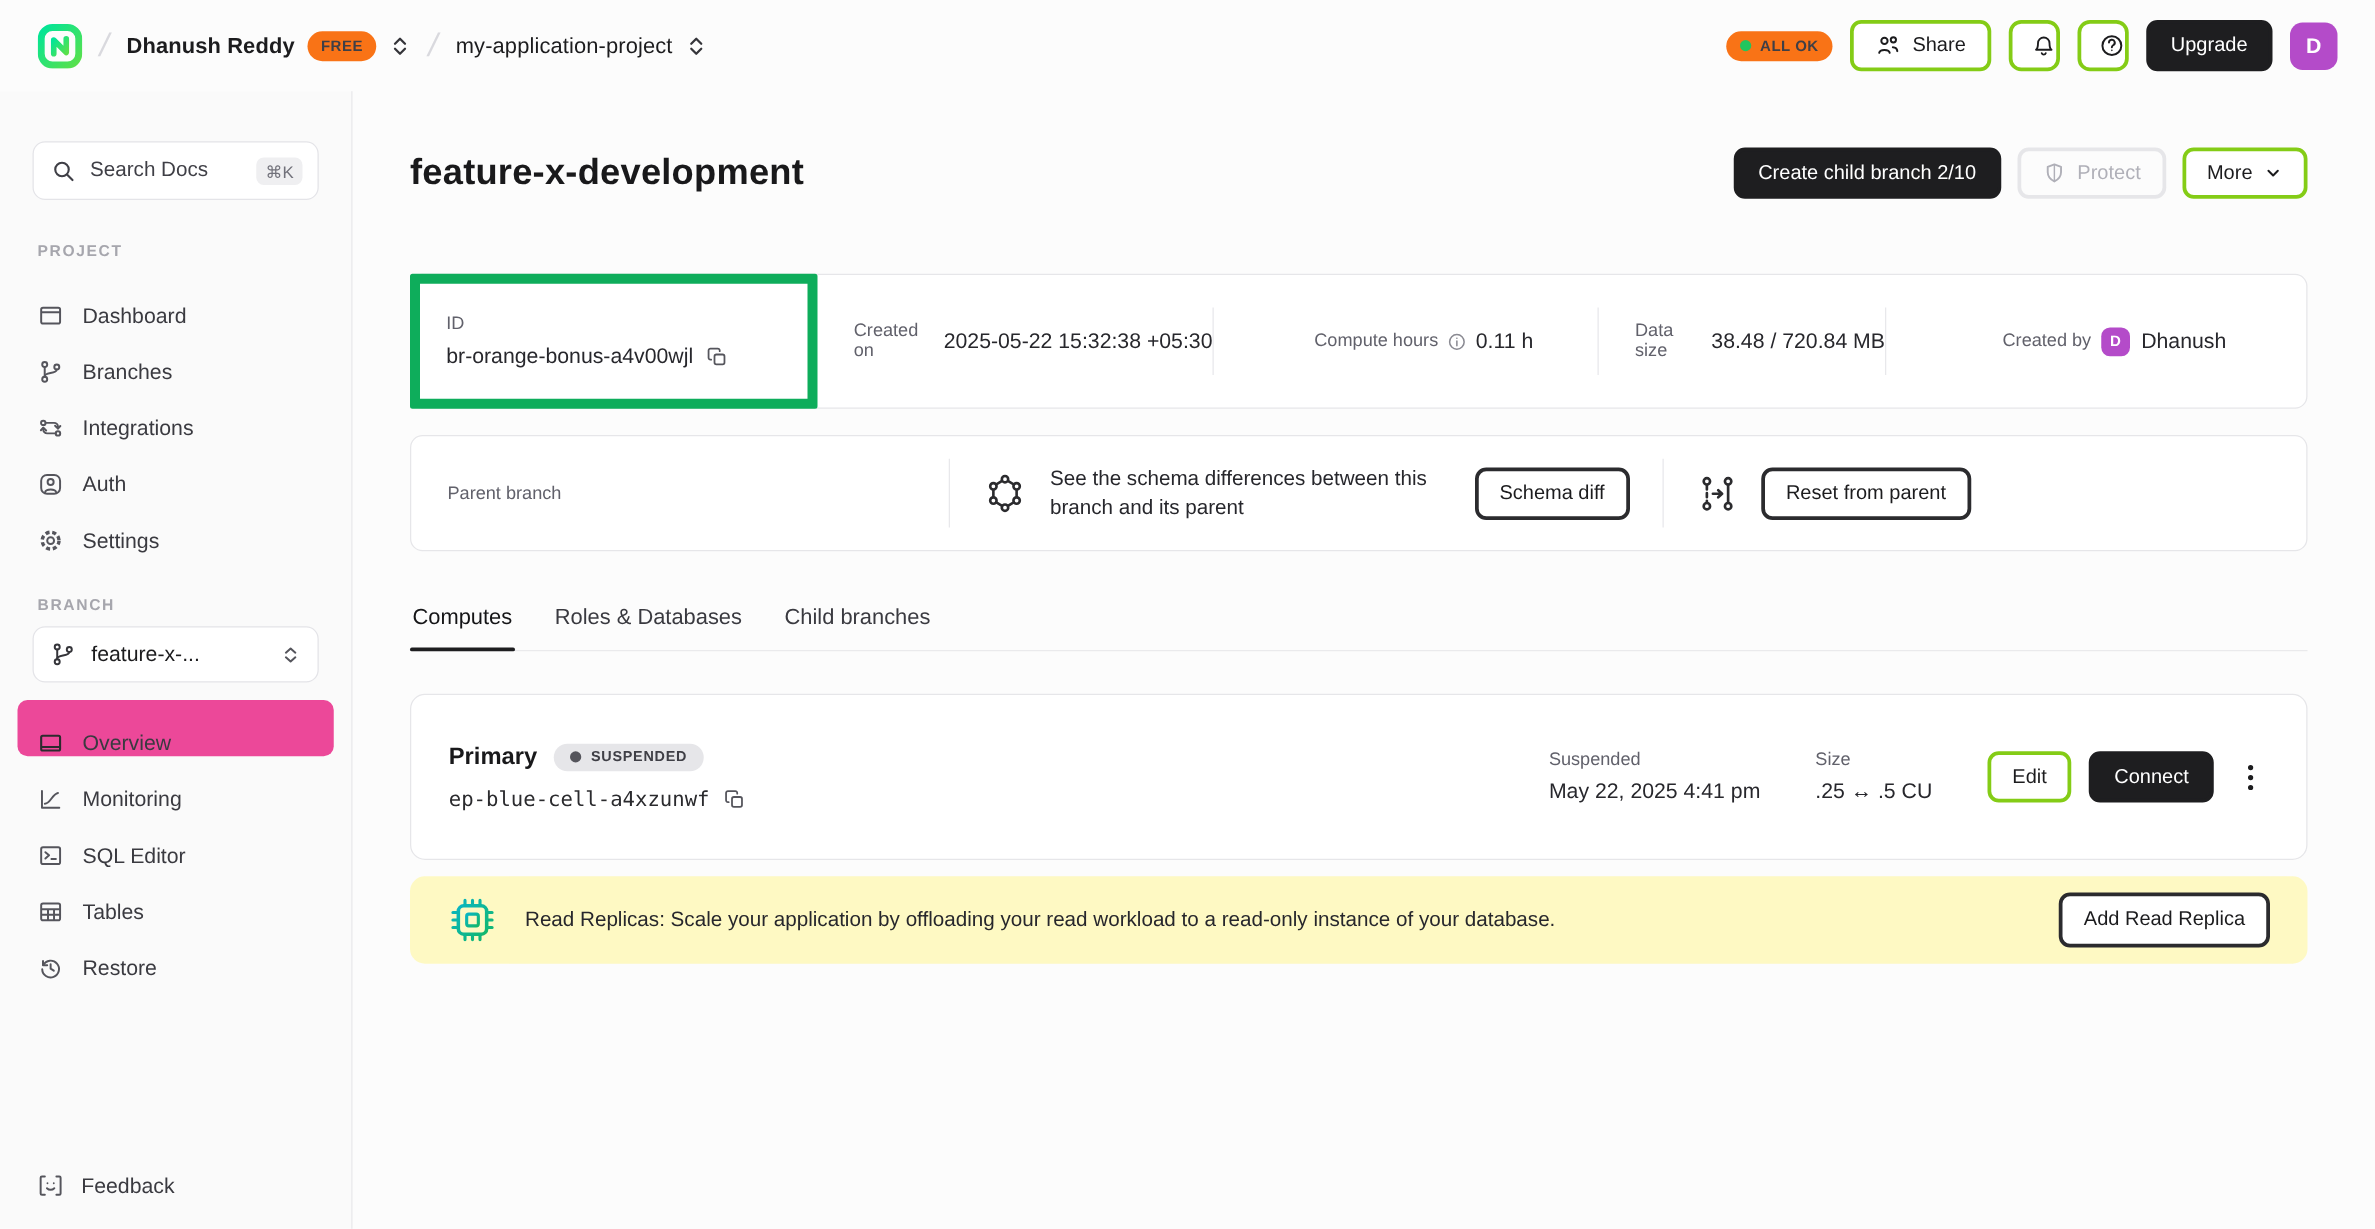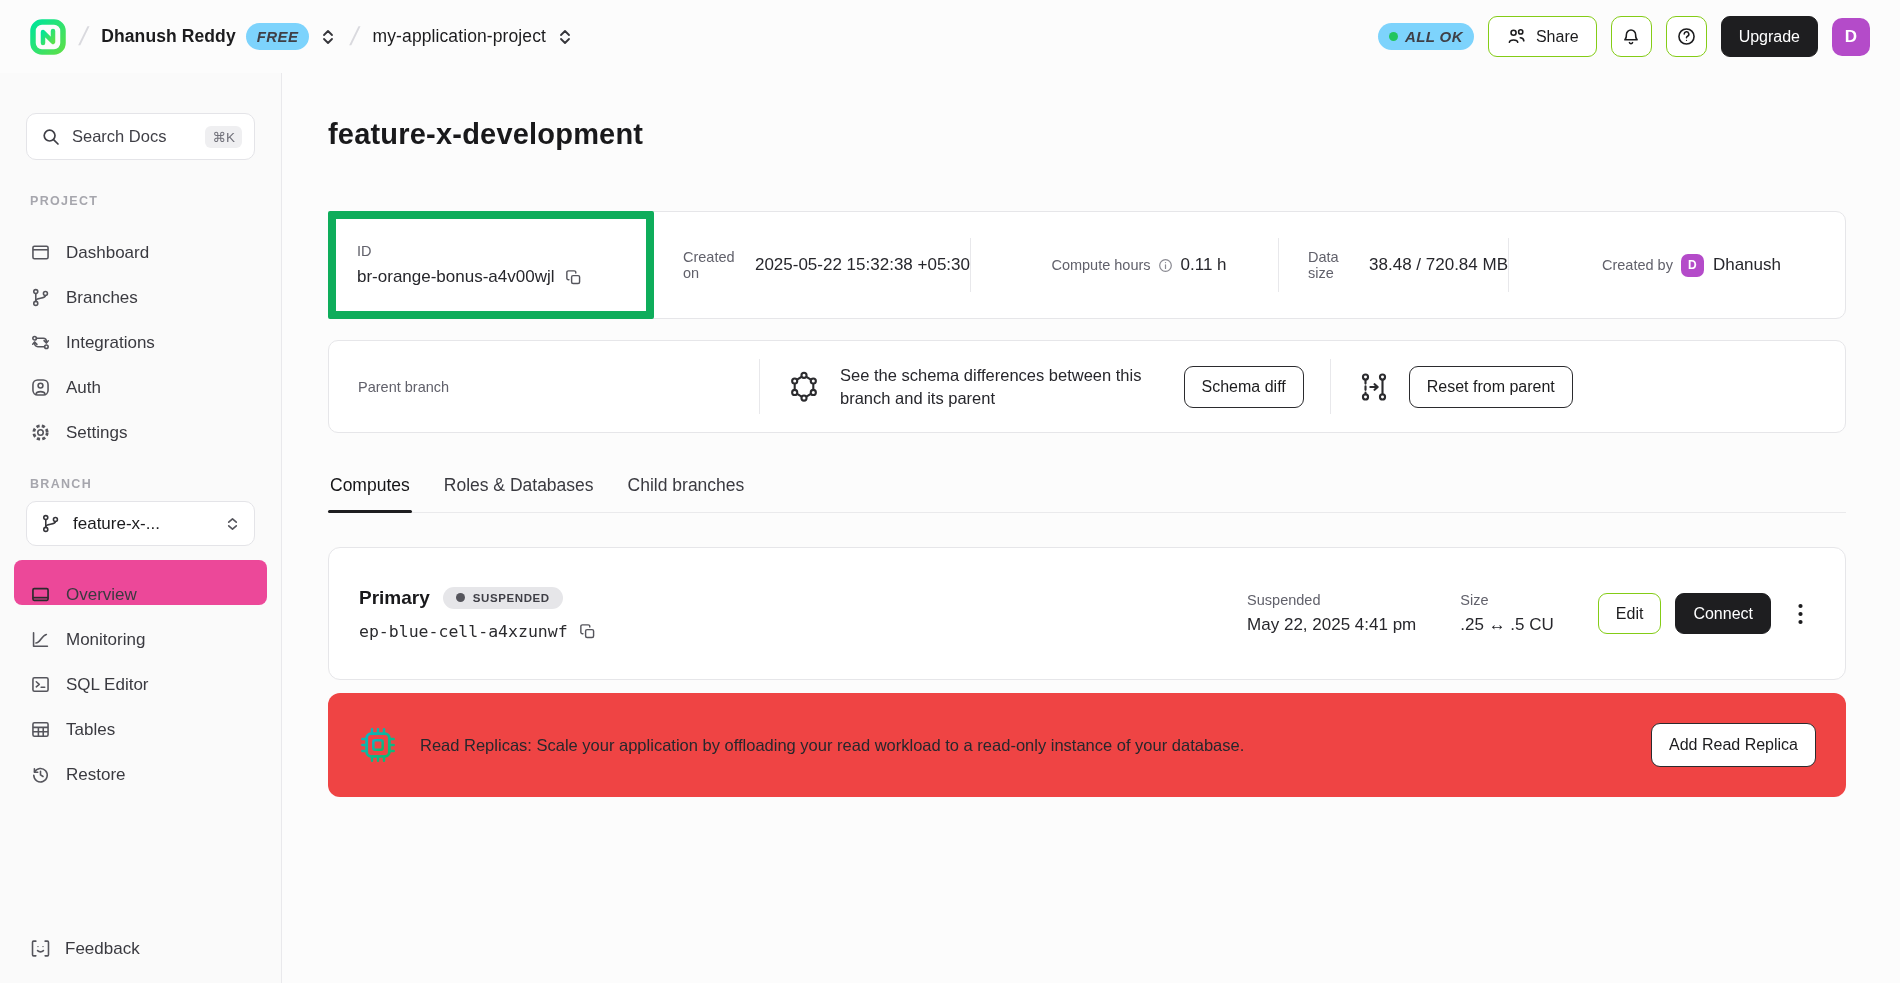--- a/index.html
+++ b/index.html
@@ -15,28 +15,28 @@
   .topbar {
     height:73px; background:#fcfcfc; display:flex; align-items:center;
     padding:0 30px; justify-content:space-between;
   }
   .crumbs { display:flex; align-items:center; gap:14px; }
   .slash { color:#d9d9de; font-size:26px; font-weight:300; transform:skewX(-12deg); user-select:none; }
   .crumb { display:flex; align-items:center; gap:10px; }
   .crumb-name { font-size:17.5px; font-weight:600; color:#1c1c1e; letter-spacing:.1px; }
   .crumb-name.regular { font-weight:500; }
   .pill {
-    background:#7dd3fc; border-radius:999px; font-size:15px; font-weight:700;
-    color:#3f3f46; padding:5px 11px; letter-spacing:.4px; display:inline-flex; align-items:center; gap:7px;font-style:italic;
+    background:#f97316; border-radius:999px; font-size:12px; font-weight:700;
+    color:#3f3f46; padding:5px 11px; letter-spacing:.4px; display:inline-flex; align-items:center; gap:7px;
   }
   .dot { width:9px; height:9px; border-radius:50%; background:#22c55e; }
   .topbar-right { display:flex; align-items:center; gap:14px; }
   .btn {
-    display:inline-flex; align-items:center; justify-content:center; gap:9px;
-    border:1px solid #84cc16; background:#fff; border-radius:9px;
+    display:inline-flex; align-items:center; justify-content:flex-end; gap:9px;
+    border:3px solid #84cc16; background:#fff; border-radius:9px;
     font-size:16px; font-weight:500; color:#1c1c1e; padding:0 17px; height:41px;
     cursor:pointer; white-space:nowrap;
   }
   .btn-dark { background:#1e1e20; border-color:#1e1e20; color:#fff; }
   .btn-icon { width:41px; padding:0; border-radius:10px; }
   .btn-disabled { color:#b0b0b8; border-color:#e6e6e9; background:transparent; }
   .avatar {
     width:38px; height:38px; border-radius:10px; background:#b44bc9; color:#fff;
     font-weight:600; font-size:17px; display:flex; align-items:center; justify-content:center;
   }
@@ -130,21 +130,21 @@
   .status-pill .sdot { width:9px; height:9px; border-radius:50%; background:#55555c; }
   .endpoint { font-family:"DejaVu Sans Mono", monospace; font-size:16.5px; color:#2b2b2e; display:flex; align-items:center; gap:10px; }
   .compute-right { margin-left:auto; display:flex; align-items:center; }
   .meta-block { display:flex; flex-direction:column; gap:7px; margin-right:44px; }
   .meta-label { font-size:14.5px; color:#61616b; }
   .meta-value { font-size:17px; color:#27272c; white-space:nowrap; }
   .kebab { width:30px; height:41px; display:flex; align-items:center; justify-content:center; cursor:pointer; margin-left:14px; }
 
   
   .replica-banner {
-    margin-top:13px; height:104px; background:#ef4444; border-radius:12px;
+    margin-top:13px; height:70px; background:#fef9c3; border-radius:12px;
     display:flex; align-items:center; padding:16px 30px; gap:22px;
   }
   .replica-text { font-size:16.5px; color:#27272c; flex:1; }
   .replica-btn { background:#fff; border-color:#2b2b2e; font-size:16px; height:44px; border-radius:9px; }
 
   .copy-icon { cursor:pointer; }
 </style>
 </head>
 <body>
 
@@ -370,20 +370,40 @@
       </svg>
     </span>
     <span class="label">Feedback</span>
   </div>
 </aside>
 
 <main class="main">
 
   <div class="title-row">
     <h1 class="page-title">feature-x-development</h1>
+    <div class="title-actions">
+      <button class="btn btn-dark">Create child branch 2/10</button>
+      <button class="btn btn-disabled">
+        <span>
+          <svg width="19" height="19" viewBox="0 0 20 20" fill="none" stroke="#b0b0b8" stroke-width="1.6" stroke-linejoin="round">
+            <path d="M10 2.6 l5.6 2.1 v4.5 c0 3.8-2.3 6.1-5.6 7.8 -3.3-1.7-5.6-4-5.6-7.8 V4.7 z"></path>
+            <path d="M10 2.6 v14.4" stroke-width="1.2"></path>
+          </svg>
+        </span>
+        <span>Protect</span>
+      </button>
+      <button class="btn">
+        <span>More</span>
+        <span>
+          <svg width="15" height="15" viewBox="0 0 16 16" fill="none" stroke="#1c1c1e" stroke-width="1.7" stroke-linecap="round" stroke-linejoin="round">
+            <path d="M4 6 L8 10 L12 6"></path>
+          </svg>
+        </span>
+      </button>
+    </div>
   </div>
 
   <section class="card info-card">
     <div class="id-highlight">
       <div class="info-label">ID</div>
       <div class="info-value">
         <span>br-orange-bonus-a4v00wjl</span>
         <span class="copy-icon">
           <svg width="19" height="19" viewBox="0 0 20 20" fill="none" stroke="#55555c" stroke-width="1.5" stroke-linecap="round" stroke-linejoin="round">
             <rect x="8" y="8" width="8.4" height="8.4" rx="1.6"></rect>

